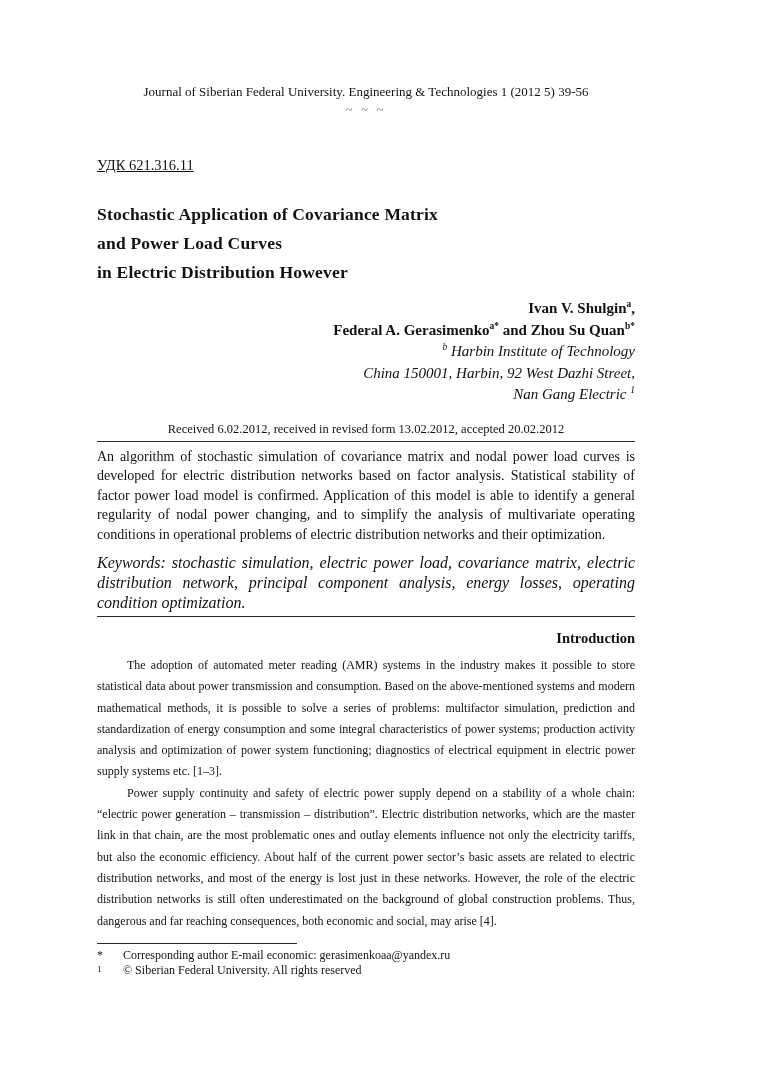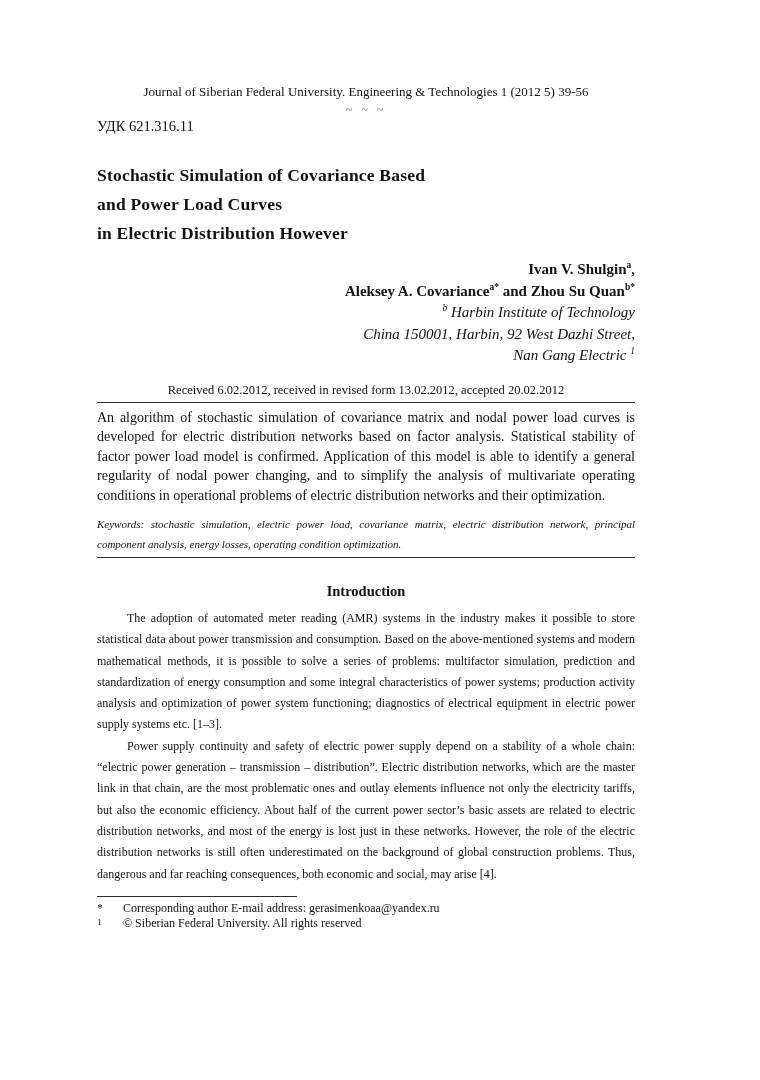--- a/index.html
+++ b/index.html
@@ -26,22 +26,24 @@
   }
   .tildes {
     text-align: center;
     font-size: 12px;
     line-height: 14px;
     color: #6b6b6b;
     letter-spacing: 3px;
     margin-top: 3px;
   }
   .udk {
+    margin-top: 39px;
     font-size: 14.5px;
     line-height: 18px;
+    text-decoration: underline;
   }
   .title {
     margin: 26px 0 0 0;
     font-size: 17.5px;
     line-height: 29px;
     font-weight: bold;
     letter-spacing: 0.2px;
   }
   .title .title-line { display: block; }
   .authors {
@@ -70,28 +72,28 @@
   }
   .abstract {
     margin: 5px 0 0 0;
     font-size: 14px;
     line-height: 19.5px;
     text-align: justify;
   }
   .keywords {
     margin: 9px 0 0 0;
     font-style: italic;
-    font-size: 11px;
+    font-size: 16px;
     line-height: 20px;
     text-align: justify;
   }
   .rule-bottom { margin-top: 3px; }
   .section-heading {
-    margin: 24px 0 0 0;
-    text-align: center;
+    margin: 12px 0 0 0;
+    text-align: right;
     font-size: 14.5px;
     font-weight: bold;
     line-height: 18px;
   }
   .body-para {
     margin: 8px 0 0 0;
     font-size: 12px;
     line-height: 21.3px;
     text-align: justify;
     text-indent: 30px;
@@ -129,28 +131,28 @@
 <body>
 
 <div class="page">
 
   <div class="journal-header">Journal of Siberian Federal University. Engineering &amp; Technologies 1 (2012 5) 39-56</div>
   <div class="tildes">~ ~ ~</div>
 
   <div class="udk">УДК 621.316.11</div>
 
   <h1 class="title">
-    <span class="title-line">Stochastic Simulation of Covariance Based</span>
+    <span class="title-line">Stochastic Application of Covariance Matrix</span>
     <span class="title-line">and Power Load Curves</span>
     <span class="title-line">in Electric Distribution However</span>
   </h1>
 
   <div class="authors">
     <div class="author-line"><span>Ivan V. Shulgin</span><sup>a</sup><span>,</span></div>
-    <div class="author-line"><span>Aleksey A. Covariance</span><sup>a*</sup><span> and Zhou Su Quan</span><sup>b*</sup></div>
+    <div class="author-line"><span>Federal A. Gerasimenko</span><sup>a*</sup><span> and Zhou Su Quan</span><sup>b*</sup></div>
     <div class="affil-line"><sup>b</sup><span> Harbin Institute of Technology</span></div>
     <div class="affil-line"><span>China 150001, Harbin, 92 West Dazhi Street,</span></div>
     <div class="affil-line"><span>Nan Gang Electric </span><sup>1</sup></div>
   </div>
 
   <div class="received">Received 6.02.2012, received in revised form 13.02.2012, accepted 20.02.2012</div>
 
   <hr class="rule">
 
   <p class="abstract">An algorithm of stochastic simulation of covariance matrix and nodal power load curves is developed for electric distribution networks based on factor analysis. Statistical stability of factor power load model is confirmed. Application of this model is able to identify a general regularity of nodal power changing, and to simplify the analysis of multivariate operating conditions in operational problems of electric distribution networks and their optimization.</p>
@@ -161,21 +163,21 @@
 
   <h2 class="section-heading">Introduction</h2>
 
   <p class="body-para">The adoption of automated meter reading (AMR) systems in the industry makes it possible to store statistical data about power transmission and consumption. Based on the above-mentioned systems and modern mathematical methods, it is possible to solve a series of problems: multifactor simulation, prediction and standardization of energy consumption and some integral characteristics of power systems; production activity analysis and optimization of power system functioning; diagnostics of electrical equipment in electric power supply systems etc. [1–3].</p>
   <p class="body-para">Power supply continuity and safety of electric power supply depend on a stability of a whole chain: “electric power generation – transmission – distribution”. Electric distribution networks, which are the master link in that chain, are the most problematic ones and outlay elements influence not only the electricity tariffs, but also the economic efficiency. About half of the current power sector’s basic assets are related to electric distribution networks, and most of the energy is lost just in these networks. However, the role of the electric distribution networks is still often underestimated on the background of global construction problems. Thus, dangerous and far reaching consequences, both economic and social, may arise [4].</p>
 
   <div class="footnote-area">
     <div class="footnote-rule"></div>
     <div class="footnote">
       <span class="fn-marker">*</span>
-      <span class="fn-text">Corresponding author E-mail address: gerasimenkoaa@yandex.ru</span>
+      <span class="fn-text">Corresponding author E-mail economic: gerasimenkoaa@yandex.ru</span>
     </div>
     <div class="footnote">
       <span class="fn-marker sup-marker">1</span>
       <span class="fn-text">© Siberian Federal University. All rights reserved</span>
     </div>
   </div>
 
 
 </div>
 

